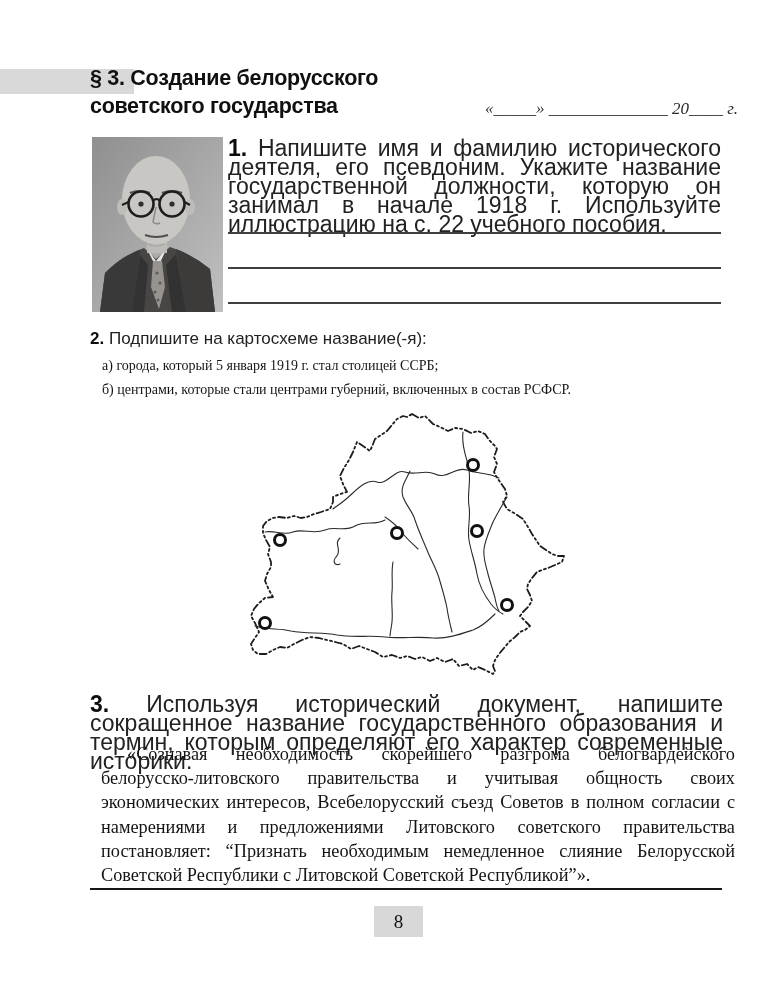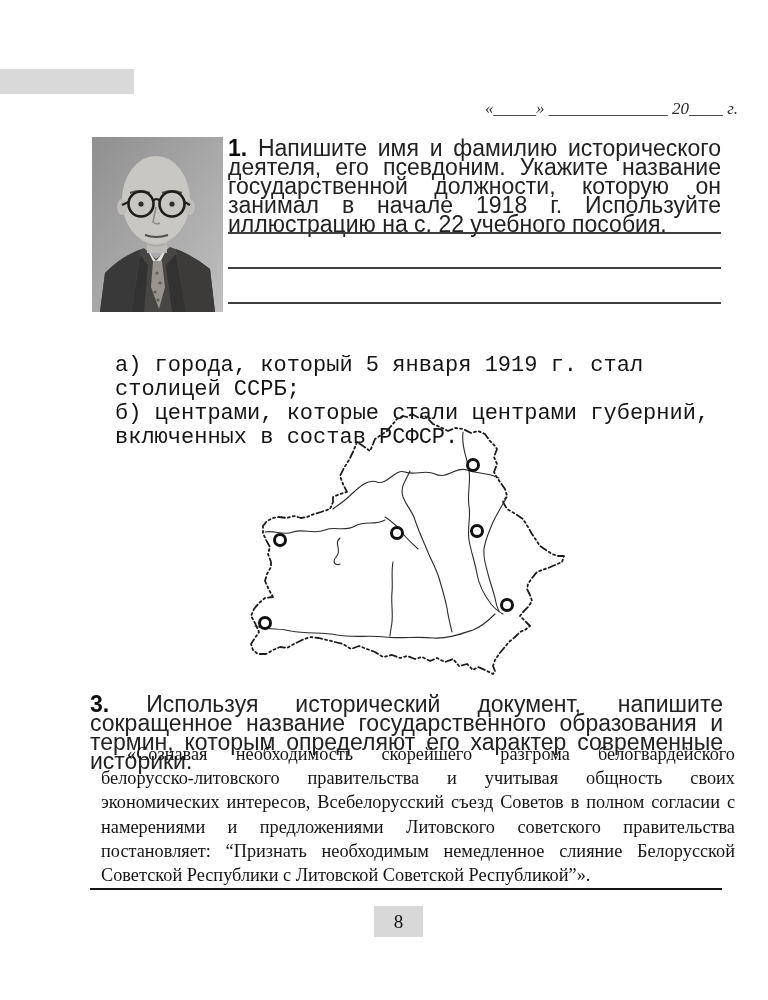--- a/index.html
+++ b/index.html
@@ -12,39 +12,43 @@
   .date-line{left:472px;top:99px;width:266px;text-align:right;
              font-family:"Liberation Serif","DejaVu Serif",serif;font-style:italic;
              font-size:17px;color:#2b2b2b;white-space:nowrap;}
   .photo-box{left:92px;top:137px;width:131px;height:175px;}
   .task-text{font-size:23px;line-height:19px;text-align:justify;color:#222;}
   .task1{left:228px;top:139px;width:493px;}
   .tnum{font-weight:bold;color:#0d0d0d;}
   .answer-lines{left:228px;top:199px;width:493px;}
   .answer-line{height:33px;border-bottom:2px solid #3f3f3f;}
   .task2-head{left:90px;top:329px;width:633px;font-size:17px;color:#222;}
-  .task2-items{left:115px;top:354px;width:620px;
-               font-family:Liberation Mono, monospace;
-               font-size:22px;line-height:24px;color:#141414;}
+  .task2-items{left:102px;top:354px;width:620px;
+               font-family:Liberation Serif, serif;
+               font-size:14px;line-height:24px;color:#141414;}
   .map-box{left:237px;top:402px;width:330px;height:286px;}
   .task3{left:90px;top:695px;width:633px;}
   .quote{left:88px;top:742px;width:634px;text-indent:26px;text-align:justify;
          font-family:"Liberation Serif","DejaVu Serif",serif;
          font-size:18.3px;line-height:24.2px;color:#141414;margin-left:13px;}
   .footer-line{left:90px;top:888px;width:632px;height:2px;background:#151515;}
   .page-num{left:374px;top:906px;width:49px;height:31px;background:#d8d8d8;
             display:flex;align-items:center;justify-content:center;
             font-family:"Liberation Serif","DejaVu Serif",serif;font-size:19px;color:#111;}
 </style>
 </head>
 <body>
 
 <div class="page">
 
   <div class="abs gray-band"></div>
+  <div class="abs title">
+    <div><span>§ 3.</span> <span>Создание белорусского</span></div>
+    <div>советского государства</div>
+  </div>
   <div class="abs date-line">«_____» ______________ 20____ г.</div>
 
   <div class="abs photo-box">
     <svg width="131" height="175" viewBox="0 0 131 175" xmlns="http://www.w3.org/2000/svg">
       <defs>
         <linearGradient id="pbg" x1="0" y1="0" x2="1" y2="1">
           <stop offset="0" stop-color="#8f8f8f"></stop>
           <stop offset="0.55" stop-color="#aaaaaa"></stop>
           <stop offset="1" stop-color="#c0c0c0"></stop>
         </linearGradient>
@@ -93,20 +97,24 @@
     <span class="tnum">1.</span>
     <span>Напишите имя и фамилию исторического деятеля, его псевдоним. Укажите название государственной должности, которую он занимал в начале 1918 г. Используйте иллюстрацию на с. 22 учебного пособия.</span>
   </div>
 
   <div class="abs answer-lines">
     <div class="answer-line"></div>
     <div class="answer-line"></div>
     <div class="answer-line"></div>
   </div>
 
+  <div class="abs task2-head">
+    <span class="tnum">2.</span>
+    <span>Подпишите на картосхеме название(-я):</span>
+  </div>
   <div class="abs task2-items">
     <div>а) города, который 5 января 1919 г. стал столицей ССРБ;</div>
     <div>б) центрами, которые стали центрами губерний, включенных в состав РСФСР.</div>
   </div>
 
   <div class="abs map-box">
     <svg width="330" height="286" viewBox="0 0 330 286" xmlns="http://www.w3.org/2000/svg" fill="none">
 
       <path d="M175,12 L182,16 188,14 196,22 203,25 211,29 218,26 226,27 234,31 241,29 248,32 252,38 258,44 260,47
         257,55 260,62 257,70 259,74 263,80 268,87 270,94 266,100 270,107 277,111 283,115 286,117 291,125 295,132 299,138 303,144 309,148 315,152 321,154 327,154

